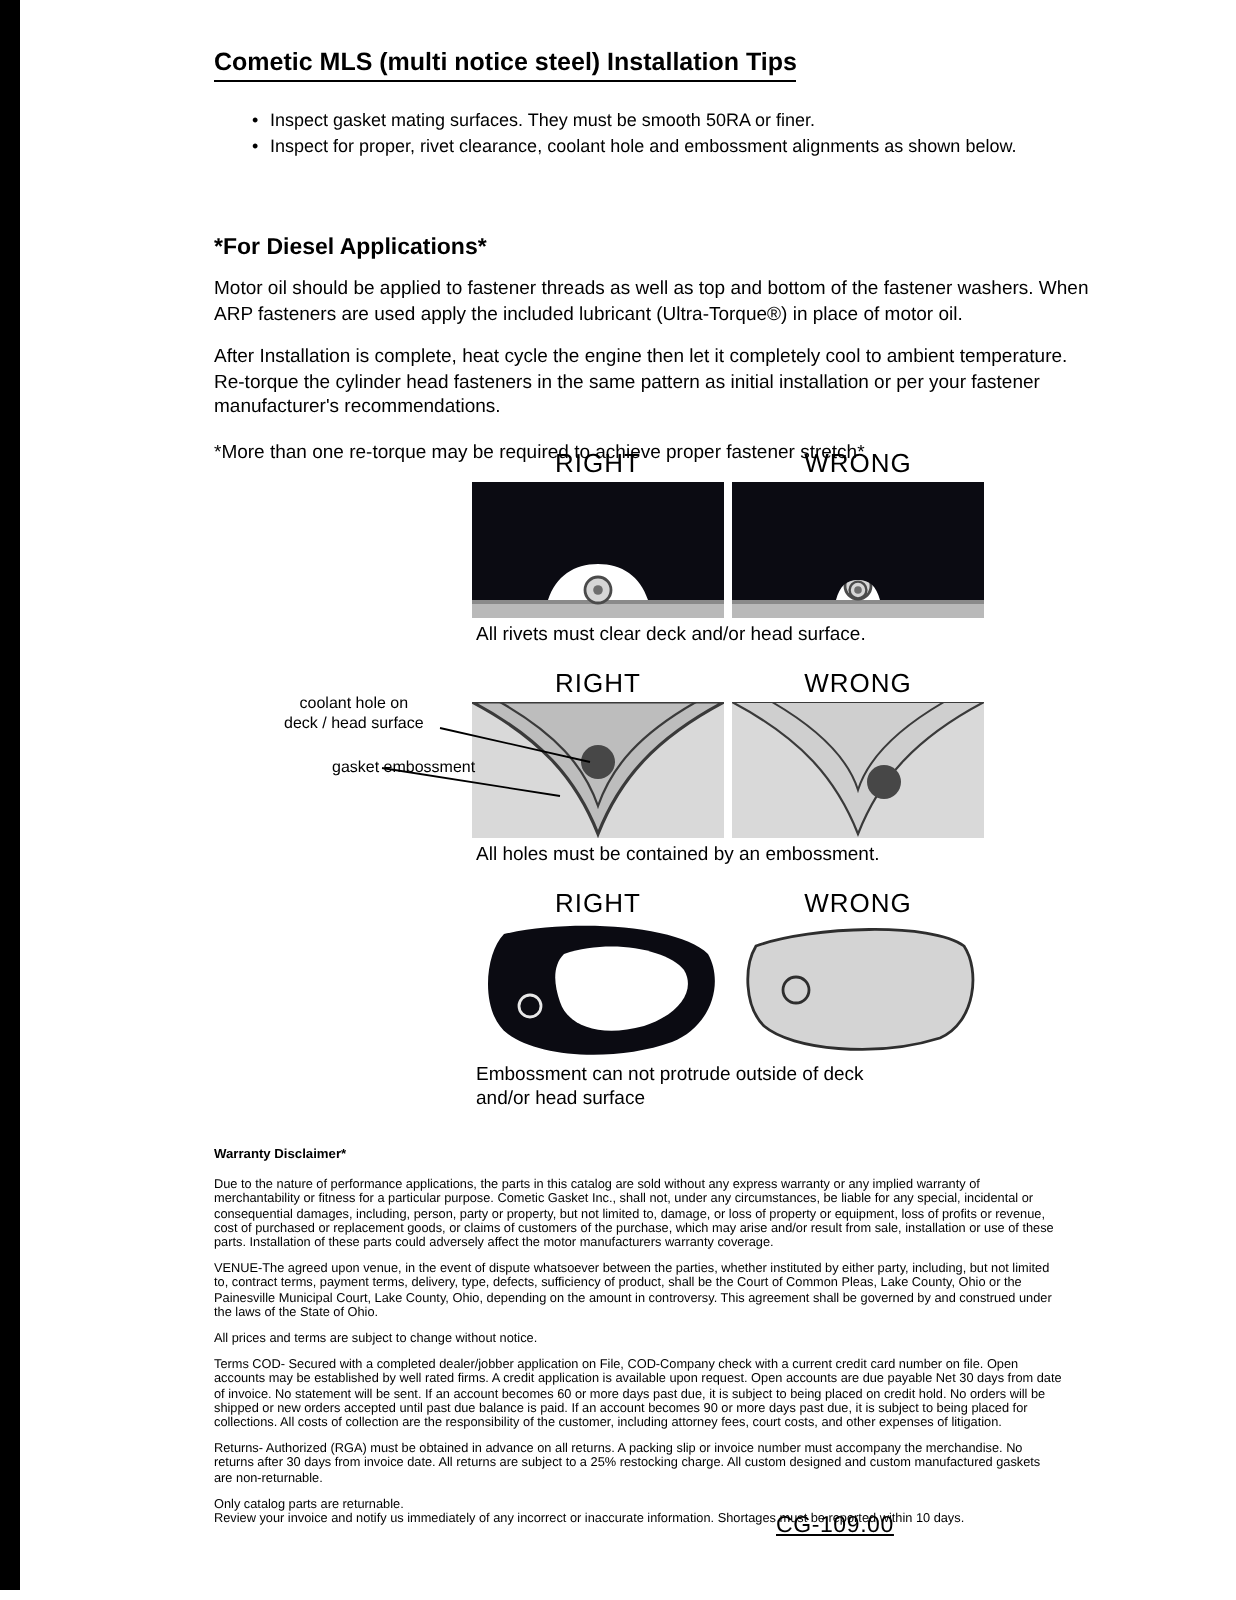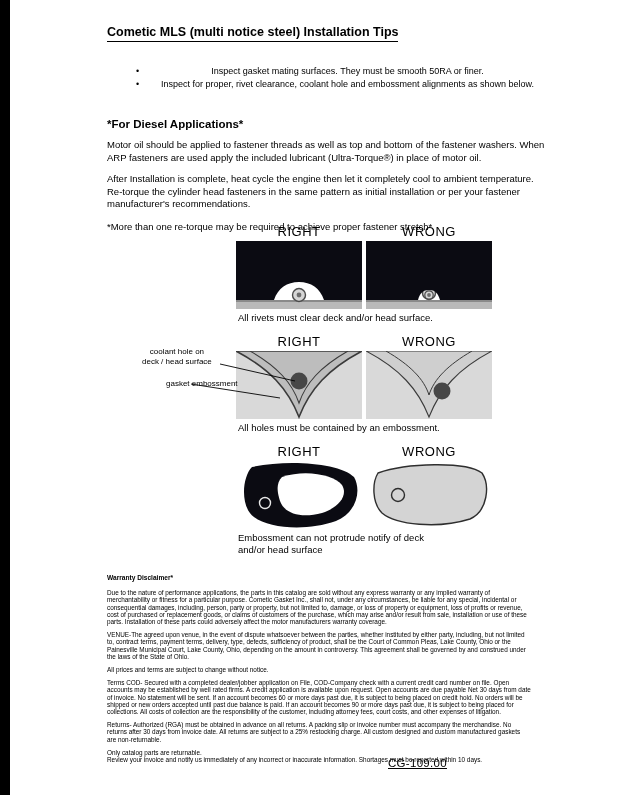--- a/index.html
+++ b/index.html
@@ -19,21 +19,21 @@
   .doc-title {
     display: inline-block;
     margin: 0 0 8px 12px;
     font-size: 12.5px; font-weight: bold;
     border-bottom: 1.6px solid #000;
     padding-bottom: 2px;
   }
   ul.tips { list-style: none; margin: 2px 0 0 0; padding: 0 0 0 6px; font-size: 9px; line-height: 13px; }
   ul.tips > li { position: relative; padding-left: 10px; }
   ul.tips > li::before { content: "○"; position: absolute; left: 0; top: 0; font-size: 6.5px; line-height: 13px; }
-  ul.subtips { list-style: none; margin: 15px; padding: 0 0 0 26px; font-size: 9px; line-height: 13px; text-align: center; }
+  ul.subtips { list-style: none; margin: 5px; padding: 0 0 0 26px; font-size: 9px; line-height: 13px; }
   ul.subtips > li { position: relative; padding-left: 9px; }
   ul.subtips > li::before { content: "•"; position: absolute; left: 0; top: 0; line-height: 13px; }
 
   
   .sec-diesel { position: absolute; left: 95px; top: 118px; width: 470px; }
   .diesel-heading { margin: 0 0 0 12px; font-size: 11.5px; font-weight: bold; }
   .para { margin: 9px 0 0 12px; width: 442px; font-size: 9.5px; line-height: 12.5px; }
   .note { margin: 10px 0 0 12px; font-size: 9.5px; }
 
   
@@ -172,21 +172,21 @@
           <div class="rw-label">WRONG</div>
           <div class="panel">
             <svg viewBox="0 0 126 68">
               <rect x="0" y="0" width="126" height="68" fill="#ffffff"></rect>
               <path d="M12 12 C40 2 100 0 116 12 C124 24 122 50 104 58 C72 68 30 64 16 52 C6 42 6 22 12 12 Z" fill="#d4d4d4" stroke="#2e2e2e" stroke-width="1.4"></path>
               <circle cx="32" cy="34" r="6.5" fill="#d4d4d4" stroke="#2e2e2e" stroke-width="1.4"></circle>
             </svg>
           </div>
         </div>
       </div>
-      <div class="caption">Embossment can not protrude notify of deck
+      <div class="caption">Embossment can not protrude outside of deck
 and/or head surface</div>
     </div>
 
   </div>
 
   <div class="legal">
     <div class="legal-heading">Warranty Disclaimer*</div>
     <p>Due to the nature of performance applications, the parts in this catalog are sold without any express warranty or any implied warranty of merchantability or fitness for a particular purpose.  Cometic Gasket Inc., shall not, under any circumstances, be liable for any special, incidental or consequential damages, including, person, party or property, but not limited to, damage, or loss of property or equipment, loss of profits or revenue, cost of purchased or replacement goods, or claims of customers of the purchase, which may arise and/or result from sale, installation or use of these parts.  Installation of these parts could adversely affect the motor manufacturers warranty coverage.</p>
     <p>VENUE-The agreed upon venue, in the event of dispute whatsoever between the parties, whether instituted by either party, including, but not limited to, contract terms, payment terms, delivery, type, defects, sufficiency of product, shall be the Court of Common Pleas, Lake County, Ohio or the Painesville Municipal Court, Lake County, Ohio, depending on the amount in controversy. This agreement shall be governed by and construed under the laws of the State of Ohio.</p>
     <p>All prices and terms are subject to change without notice.</p>

